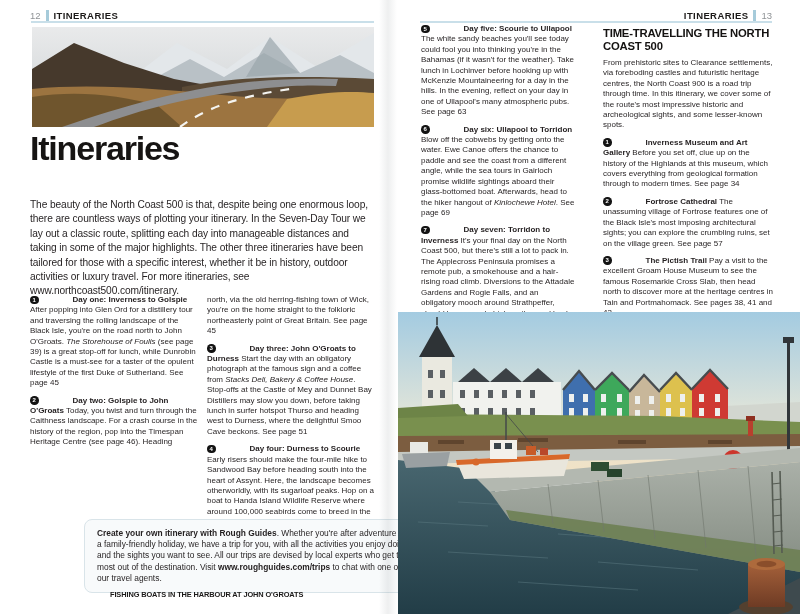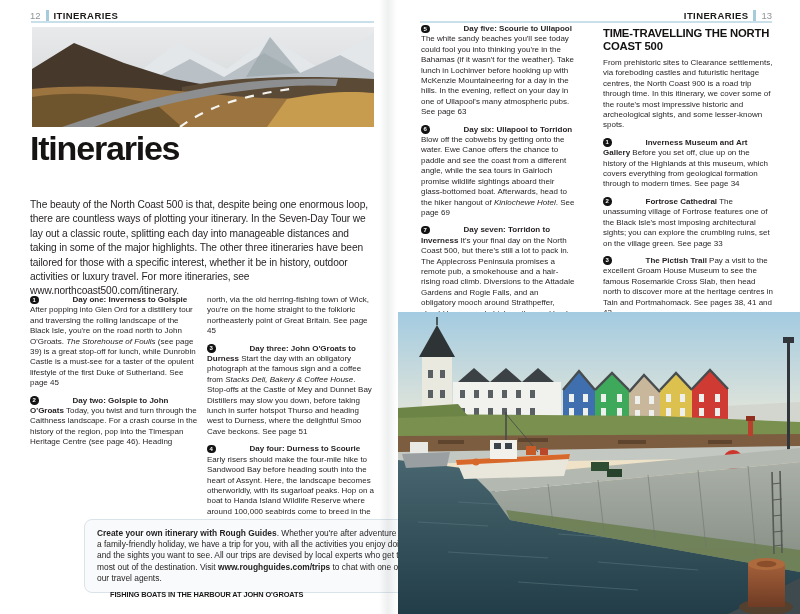--- a/index.html
+++ b/index.html
@@ -97,21 +97,21 @@
   <div class="col" style="left:421px;top:24px;width:154px;">
     <p><span class="bullet">5</span><span class="lbl">Day five: Scourie to Ullapool</span><span><span> The white sandy beaches you'll see today could fool you into thinking you're in the Bahamas (if it wasn't for the weather). Take lunch in Lochinver before hooking up with McKenzie Mountaineering for a day in the hills. In the evening, reflect on your day in one of Ullapool's many atmospheric pubs. See page 63</span></span></p>
     <p><span class="bullet">6</span><span class="lbl">Day six: Ullapool to Torridon</span><span><span> Blow off the cobwebs by getting onto the water. Ewe Canoe offers the chance to paddle and see the coast from a different angle, while the sea tours in Gairloch promise wildlife sightings aboard their glass-bottomed boat. Afterwards, head to the hiker hangout of </span><span class="it">Kinlochewe Hotel</span><span>. See page 69</span></span></p>
     <p><span class="bullet">7</span><span class="lbl">Day seven: Torridon to Inverness</span><span><span> It's your final day on the North Coast 500, but there's still a lot to pack in. The Applecross Peninsula promises a remote pub, a smokehouse and a hair-rising road climb. Diversions to the Attadale Gardens and Rogie Falls, and an obligatory mooch around Strathpeffer, should keep morale high on the road back to Inverness where your adventure comes to an end. See page 78</span></span></p>
   </div>
 
   <div class="col" style="left:603px;top:27px;width:172px;">
     <h3>TIME-TRAVELLING THE NORTH COAST 500</h3>
     <p>From prehistoric sites to Clearance settlements, via foreboding castles and futuristic heritage centres, the North Coast 900 is a road trip through time. In this itinerary, we cover some of the route's most impressive historic and archeological sights, and some lesser-known spots.</p>
     <p><span class="bullet">1</span><span class="lbl">Inverness Museum and Art Gallery</span><span> Before you set off, clue up on the history of the Highlands at this museum, which covers everything from geological formation through to modern times. See page 34</span></p>
-    <p><span class="bullet">2</span><span class="lbl">Fortrose Cathedral</span><span> The unassuming village of Fortrose features one of the Black Isle's most imposing architectural sights; you can explore the crumbling ruins, set on the village green. See page 33</span></p>
+    <p><span class="bullet">2</span><span class="lbl">Fortrose Cathedral</span><span> The unassuming village of Fortrose features one of the Black Isle's most imposing architectural sights; you can explore the crumbling ruins, set on the village green. See page 57</span></p>
     <p><span class="bullet">3</span><span class="lbl">The Pictish Trail</span><span> Pay a visit to the excellent Groam House Museum to see the famous Rosemarkie Cross Slab, then head north to discover more at the heritage centres in Tain and Portmahomack. See pages 38, 41 and 43</span></p>
     <p><span class="bullet">4</span><span class="lbl">Dunrobin Castle</span><span> Marvel at the largest house in the Highlands and examine the opulent</span></p>
   </div>
 
   <div class="promo">
     <span><span class="bd">Create your own itinerary with Rough Guides</span><span>. Whether you're after adventure or a family-friendly holiday, we have a trip for you, with all the activities you enjoy doing and the sights you want to see. All our trips are devised by local experts who get the most out of the destination. Visit </span><span class="bd">www.roughguides.com/trips</span><span> to chat with one of our travel agents.</span></span>
   </div>
 
   <div class="caption">FISHING BOATS IN THE HARBOUR AT JOHN O'GROATS</div>
 

